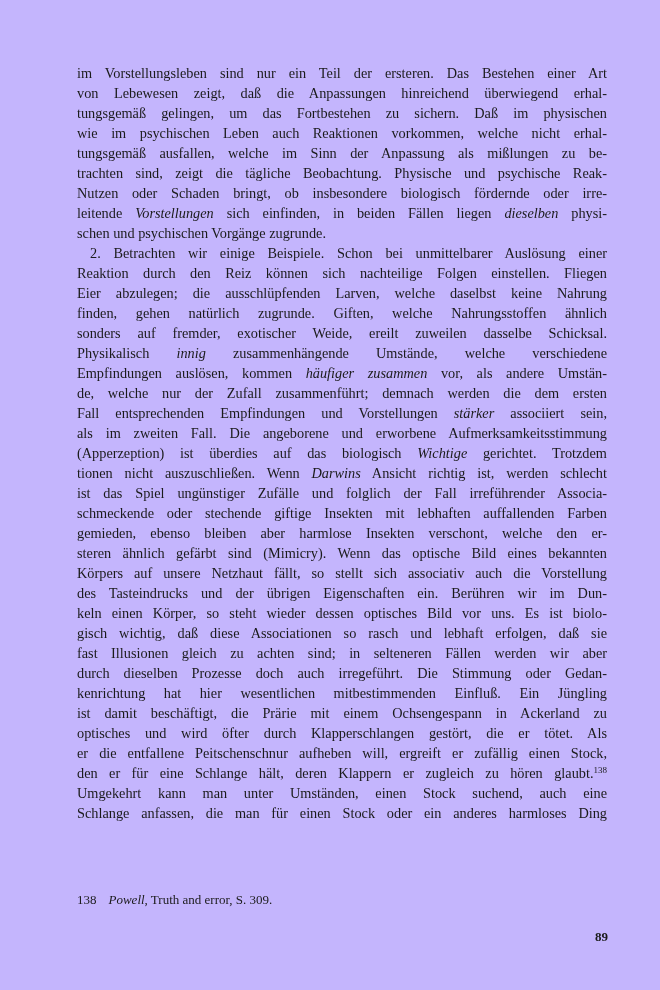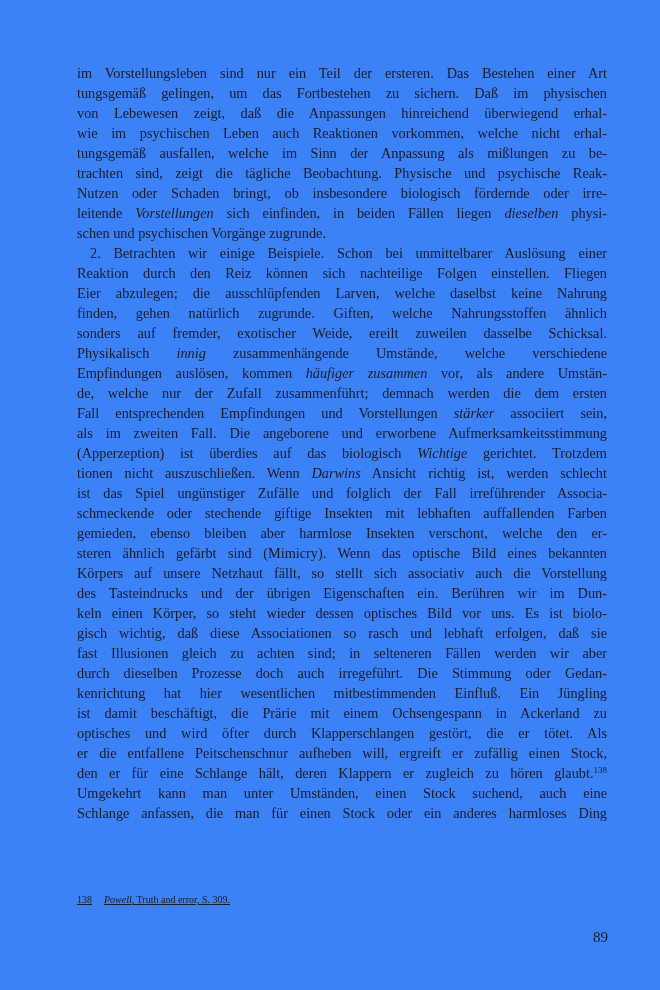--- a/index.html
+++ b/index.html
@@ -4,21 +4,21 @@
 <style>
   html, body {
     margin: 0;
     padding: 0;
     background: #ffffff;
   }
   .page {
     position: relative;
     width: 660px;
     height: 990px;
-    background: #3b82f6;
+    background: #c4b5fd;
     font-family: "Liberation Serif", "DejaVu Serif", serif;
     color: #1b1b1b;
     overflow: hidden;
   }
   .body-text {
     position: absolute;
     left: 77px;
     top: 63px;
     width: 530px;
   }
@@ -44,46 +44,46 @@
     line-height: 0;
     vertical-align: baseline;
     position: relative;
     top: -5.5px;
   }
   .footnote {
     position: absolute;
     left: 77px;
     top: 891px;
     width: 530px;
-    font-size: 10px;
+    font-size: 13px;
     line-height: 17px;
-    text-decoration: underline;
   }
   .footnote .fn-num {
     margin-right: 12px;
   }
   .footnote em {
     font-style: italic;
   }
   .page-number {
     position: absolute;
     right: 52px;
     top: 929px;
-    font-size: 15px;
+    font-size: 13px;
     line-height: 16px;
+    font-weight: bold;
   }
 </style>
 </head>
 <body>
 
 <div class="page">
   <div class="body-text">
       <div class="line"><span>im Vorstellungsleben sind nur ein Teil der ersteren. Das Bestehen einer Art</span></div>
+      <div class="line"><span>von Lebewesen zeigt, daß die Anpassungen hinreichend überwiegend erhal-</span></div>
       <div class="line"><span>tungsgemäß gelingen, um das Fortbestehen zu sichern. Daß im physischen</span></div>
-      <div class="line"><span>von Lebewesen zeigt, daß die Anpassungen hinreichend überwiegend erhal-</span></div>
       <div class="line"><span>wie im psychischen Leben auch Reaktionen vorkommen, welche nicht erhal-</span></div>
       <div class="line"><span>tungsgemäß ausfallen, welche im Sinn der Anpassung als mißlungen zu be-</span></div>
       <div class="line"><span>trachten sind, zeigt die tägliche Beobachtung. Physische und psychische Reak-</span></div>
       <div class="line"><span>Nutzen oder Schaden bringt, ob insbesondere biologisch fördernde oder irre-</span></div>
       <div class="line"><span>leitende </span><em>Vorstellungen</em><span> sich einfinden, in beiden Fällen liegen </span><em>dieselben</em><span> physi-</span></div>
       <div class="line para-end"><span>schen und psychischen Vorgänge zugrunde.</span></div>
       <div class="line indent"><span>2. Betrachten wir einige Beispiele. Schon bei unmittelbarer Auslösung einer</span></div>
       <div class="line"><span>Reaktion durch den Reiz können sich nachteilige Folgen einstellen. Fliegen</span></div>
       <div class="line"><span>Eier abzulegen; die ausschlüpfenden Larven, welche daselbst keine Nahrung</span></div>
       <div class="line"><span>finden, gehen natürlich zugrunde. Giften, welche Nahrungsstoffen ähnlich</span></div>

